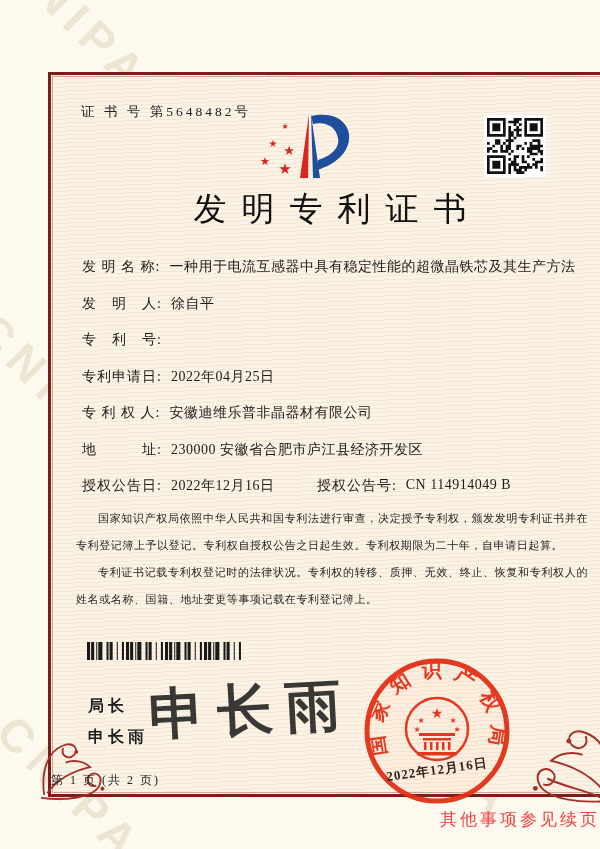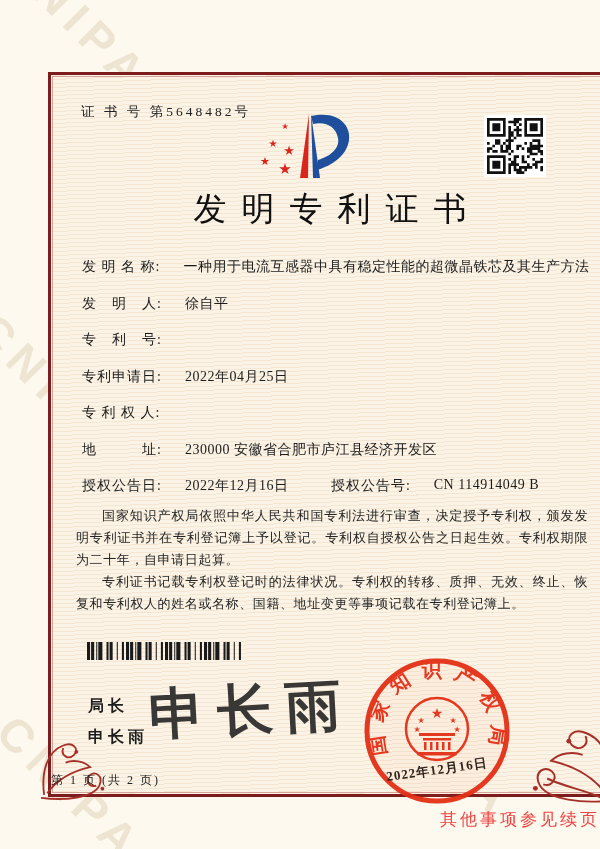--- a/index.html
+++ b/index.html
@@ -24,25 +24,25 @@
   .qr svg{width:100%;height:100%;display:block}
   .logo{position:absolute;left:196px;top:33px;width:112px;height:78px}
   .logo svg{width:100%;height:100%;display:block}
 
   .title{position:absolute;left:0;top:112px;width:100%;text-align:center;
          font-size:33px;font-weight:400;letter-spacing:15px;text-indent:15px;color:#111}
 
   .fields{position:absolute;left:31px;top:183px;right:18px}
   .frow{display:flex;align-items:flex-start;height:22px;margin-bottom:14.5px;font-size:14px;color:#1c1c1c}
   .flabel{white-space:pre;letter-spacing:1px}
-  .fvalue{margin-left:23px;letter-spacing:.5px;white-space:nowrap}
+  .fvalue{margin-left:9px;letter-spacing:.5px;white-space:nowrap}
   .fvalue.fixed{width:146px}
 
-  .paras{position:absolute;left:25px;right:21px;top:430px;font-size:13px;
-         line-height:22px;color:#242424;letter-spacing:.6px}
+  .paras{position:absolute;left:25px;right:21px;top:430px;font-size:11px;
+         line-height:27px;color:#242424;letter-spacing:.6px}
   .paras p{text-indent:2em;text-align:justify}
 
   .barcode{position:absolute;left:36px;top:567px;width:156px;height:18px}
   .barcode svg{width:100%;height:100%;display:block}
 
   .official{position:absolute;left:37px;top:621px;font-size:16px;font-weight:700;
             letter-spacing:4px;color:#1d1d1d}
   .official div{margin-bottom:10px}
   .sig-script{position:absolute;left:98px;top:598px;font-size:56px;letter-spacing:12px;
               color:#1f1f1f;font-weight:600;transform:rotate(-3deg);opacity:.88;white-space:nowrap}
@@ -112,20 +112,21 @@
       </div>
       <div class="frow">
         <span class="flabel">专　利　号:</span>
       </div>
       <div class="frow">
         <span class="flabel">专利申请日:</span>
         <span class="fvalue">2022年04月25日</span>
       </div>
       <div class="frow">
         <span class="flabel">专 利 权 人:</span>
+        <span class="fvalue">安徽迪维乐普非晶器材有限公司</span>
       </div>
       <div class="frow">
         <span class="flabel">地　　　址:</span>
         <span class="fvalue">230000 安徽省合肥市庐江县经济开发区</span>
       </div>
       <div class="frow">
         <span class="flabel">授权公告日:</span>
         <span class="fvalue fixed">2022年12月16日</span>
         <span class="flabel">授权公告号:</span>
         <span class="fvalue">CN 114914049 B</span>

